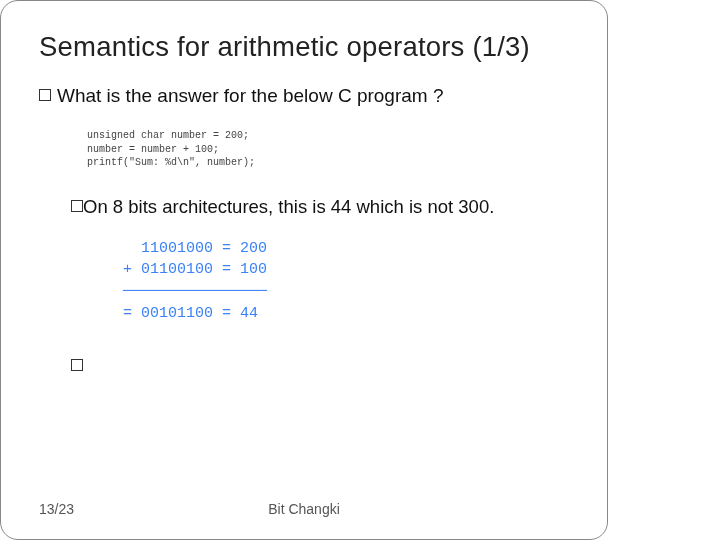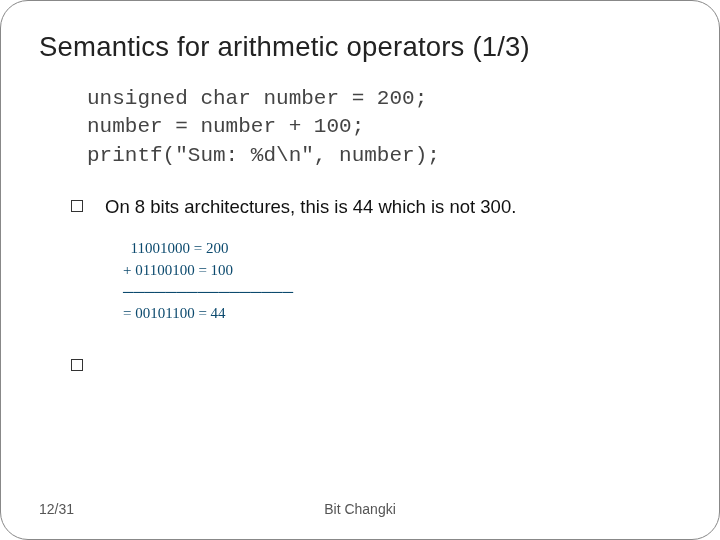--- a/index.html
+++ b/index.html
@@ -1,23 +1,23 @@
 <!DOCTYPE html>
 <html><head>
 <meta charset="utf-8">
 <style>
   * { margin: 0; padding: 0; box-sizing: border-box; }
   html, body { width: 720px; height: 540px; background: #fff; font-family: Arial, Helvetica, sans-serif; }
   .slide {
     position: relative;
-    width: 720px;
+    width: 608px;
     height: 540px;
     padding: 30px 38px 0 38px;
     border: 1px solid #888;
-    border-radius: 28px;
+    border-radius: 18px;
   }
   .title {
     font-size: 27.5px;
     color: #222;
     font-weight: normal;
     letter-spacing: 0.2px;
     margin-bottom: 22px;
   }
   .bullet-row {
     display: flex;
@@ -28,37 +28,37 @@
     display: inline-block;
     width: 12px;
     height: 12px;
     border: 1px solid #333;
     margin-top: 4px;
     flex-shrink: 0;
   }
   .b1 { font-size: 19px; color: #111; }
   .code-block {
     font-family: "Courier New", Courier, monospace;
-    font-size: 21px;
+    font-size: 10px;
     color: #444;
     line-height: 1.35;
     margin: 22px 0 26px 48px;
     white-space: pre;
   }
   .sub-bullet-row {
     display: flex;
     align-items: flex-start;
-    gap: 22px;
+    gap: 0;
     margin-left: 32px;
   }
   .b2 { font-size: 18.5px; color: #111; }
   .math-block {
-    font-family: Liberation Serif, serif;
+    font-family: Liberation Mono, monospace;
     font-size: 15px;
-    color: #0c4a6e;
+    color: #3b82f6;
     line-height: 1.45;
     margin: 20px 0 24px 84px;
     white-space: pre;
   }
   .spacer { height: 6px; }
   .footer {
     position: absolute;
     bottom: 22px;
     left: 0;
     width: 100%;
@@ -72,20 +72,24 @@
   .footer .center { position: absolute; left: 0; width: 100%; text-align: center; pointer-events: none; }
   .footer .right { margin-left: auto; }
 </style>
 </head>
 <body>
 
 <div class="slide">
 
   <div class="title">Semantics for arithmetic operators (1/3)</div>
 
+  <div class="bullet-row">
+    <span class="bullet-box"></span>
+    <span class="b1">What is the answer for the below C program ?</span>
+  </div>
 
   <div class="code-block">unsigned char number = 200;
 number = number + 100;
 printf("Sum: %d\n", number);</div>
 
   <div class="sub-bullet-row">
     <span class="bullet-box"></span>
     <span class="b2">On 8 bits architectures, this is 44 which is not 300.</span>
   </div>
 
@@ -94,17 +98,17 @@
 ────────────────
 = 00101100 = 44</div>
 
   <div class="spacer"></div>
 
   <div class="sub-bullet-row">
     <span class="bullet-box"></span>
   </div>
 
   <div class="footer">
-    <span>12/31</span>
+    <span>13/23</span>
     <span class="center">Bit   Changki</span>
   </div>
 
 </div>
 
 </body></html>

